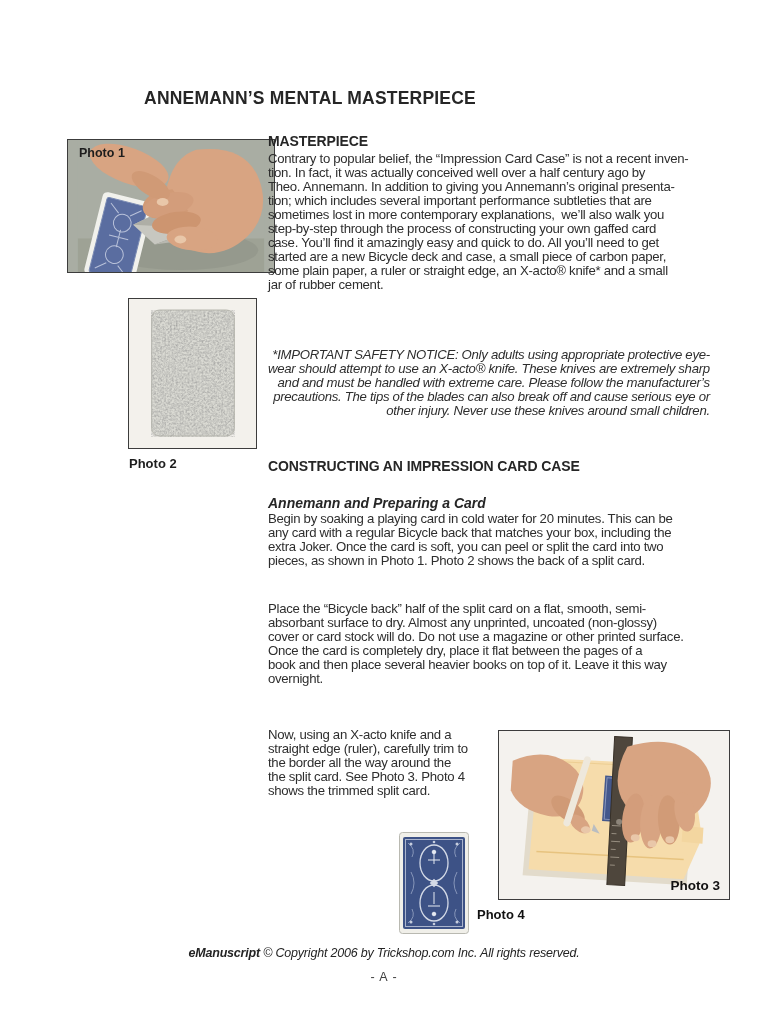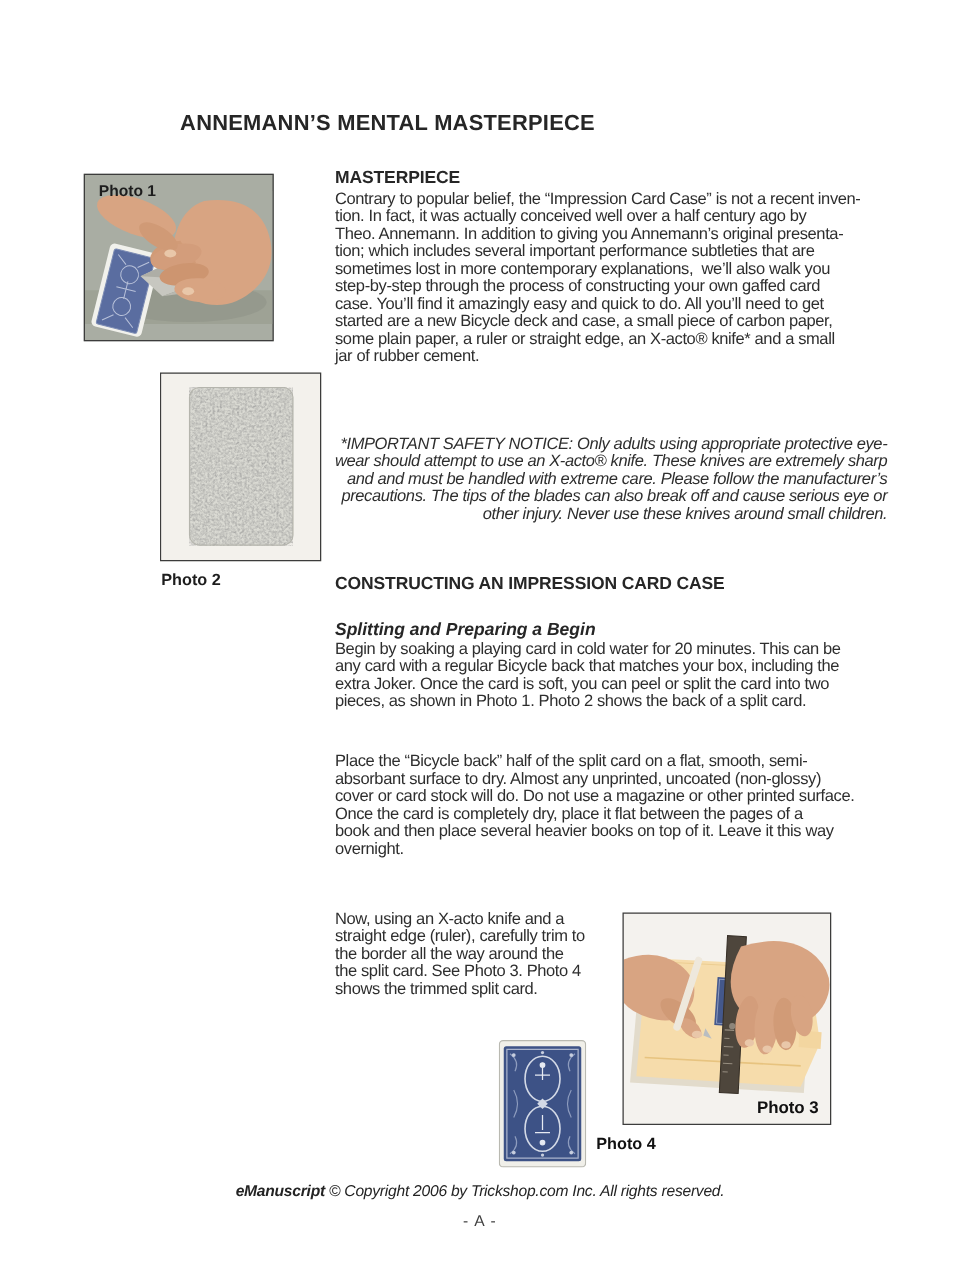--- a/index.html
+++ b/index.html
@@ -7,29 +7,29 @@
     position:relative;width:768px;height:1024px;background:#ffffff;
     font-family:"Liberation Sans", sans-serif;color:#2b2b2b;overflow:hidden;
   }
   .title{
     position:absolute;top:88px;left:0;width:620px;text-align:center;
     font-size:17.5px;font-weight:bold;letter-spacing:0.2px;color:#262626;margin:0;
   }
   
   .photo{position:absolute;border:1px solid #3c3c3c;box-sizing:border-box;overflow:hidden;background:#a9ada3;}
   .photo svg{display:block;width:100%;height:100%;}
-  .photo1{left:67px;top:139px;width:152px;height:134px;}
+  .photo1{left:67px;top:139px;width:208px;height:134px;}
   .photo1-label{
     position:absolute;left:11px;top:6px;font-size:12.5px;font-weight:bold;color:#1d1d1d;
   }
   .photo2{left:128px;top:298px;width:129px;height:151px;background:#f3f1ec;}
   .photo2-label{
     position:absolute;left:129px;top:456px;font-size:13px;font-weight:bold;color:#1d1d1d;
   }
-  .photo3{left:498px;top:730px;width:167px;height:170px;background:#f4f2ee;}
+  .photo3{left:498px;top:730px;width:232px;height:170px;background:#f4f2ee;}
   .photo3-label{
     position:absolute;right:9px;bottom:6px;font-size:13.5px;font-weight:bold;color:#111;
   }
   .photo4{position:absolute;left:399px;top:832px;width:70px;height:102px;}
   .photo4 svg{display:block;width:100%;height:100%;}
   .photo4-label{
     position:absolute;left:477px;top:907px;font-size:13px;font-weight:bold;color:#111;
   }
   
   .col{position:absolute;left:268px;top:0;width:470px;}
@@ -208,21 +208,21 @@
 case. You’ll find it amazingly easy and quick to do. All you’ll need to get
 started are a new Bicycle deck and case, a small piece of carbon paper,
 some plain paper, a ruler or straight edge, an X-acto® knife* and a small
 jar of rubber cement.</div>
     <div class="body-text italic" style="top:348px">*IMPORTANT SAFETY NOTICE: Only adults using appropriate protective eye-
 wear should attempt to use an X-acto® knife. These knives are extremely sharp
 and and must be handled with extreme care. Please follow the manufacturer’s
 precautions. The tips of the blades can also break off and cause serious eye or
 other injury. Never use these knives around small children.</div>
     <div class="h-bold" style="top:458px">CONSTRUCTING AN IMPRESSION CARD CASE</div>
-    <div class="h-boldital" style="top:495px">Splitting and Preparing a Begin</div>
+    <div class="h-boldital" style="top:495px">Annemann and Preparing a Card</div>
     <div class="body-text" style="top:512px">Begin by soaking a playing card in cold water for 20 minutes. This can be
 any card with a regular Bicycle back that matches your box, including the
 extra Joker. Once the card is soft, you can peel or split the card into two
 pieces, as shown in Photo 1. Photo 2 shows the back of a split card.</div>
     <div class="body-text" style="top:602px">Place the “Bicycle back” half of the split card on a flat, smooth, semi-
 absorbant surface to dry. Almost any unprinted, uncoated (non-glossy)
 cover or card stock will do. Do not use a magazine or other printed surface.
 Once the card is completely dry, place it flat between the pages of a
 book and then place several heavier books on top of it. Leave it this way
 overnight.</div>

